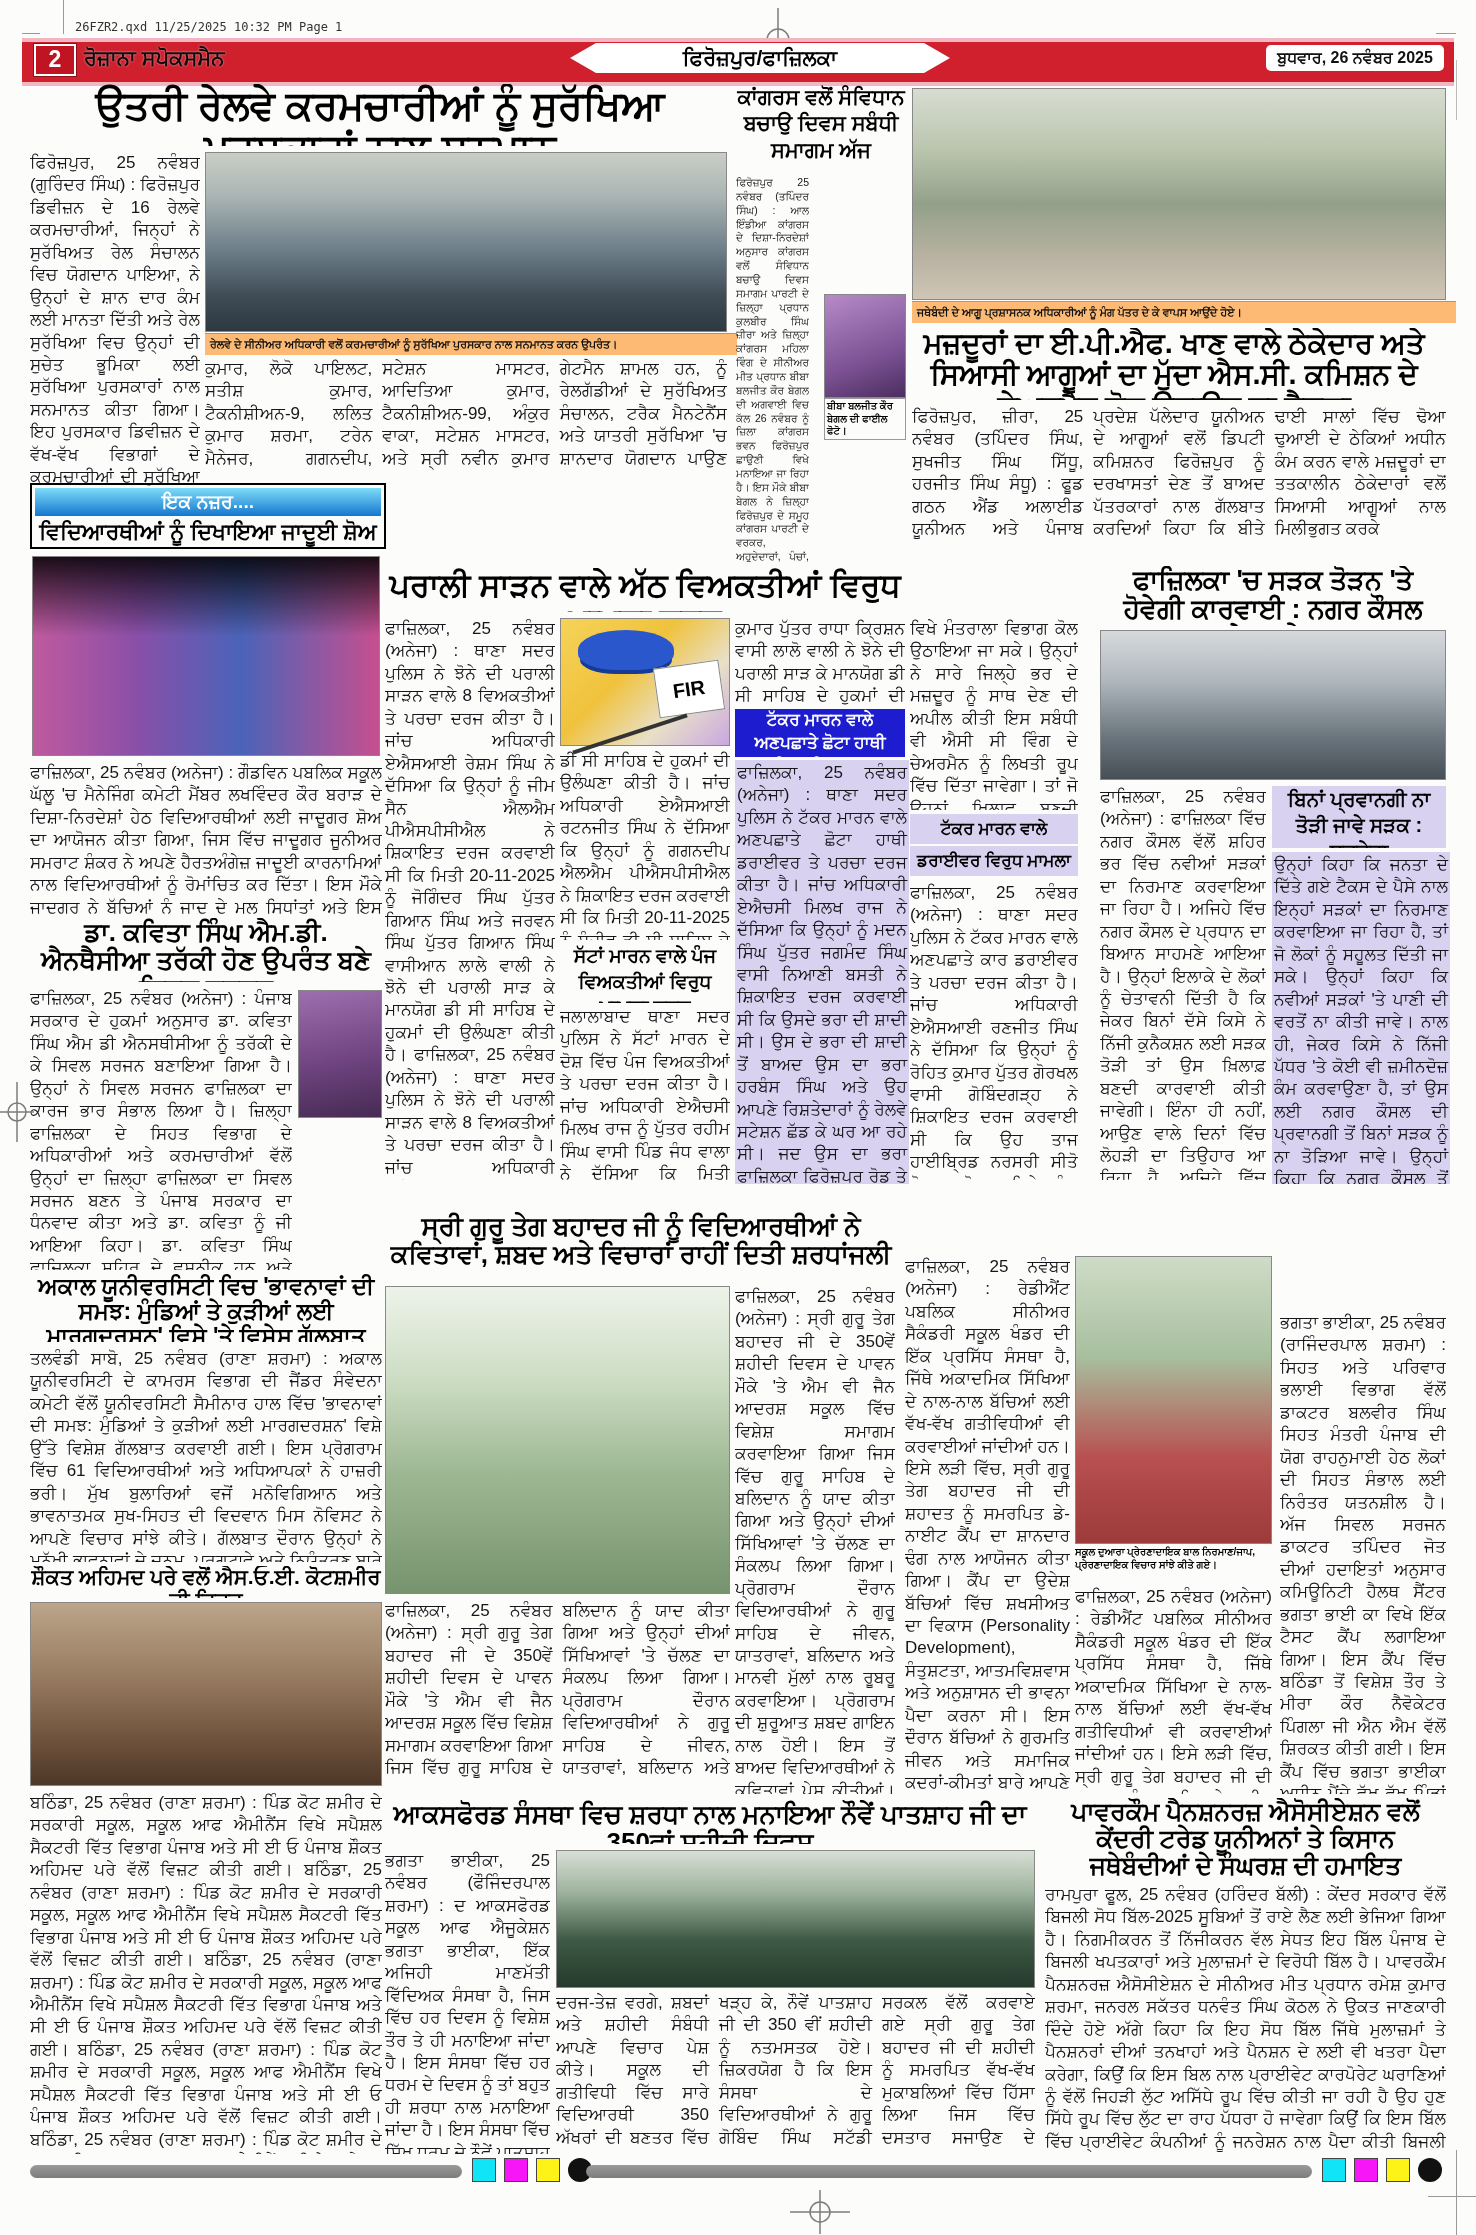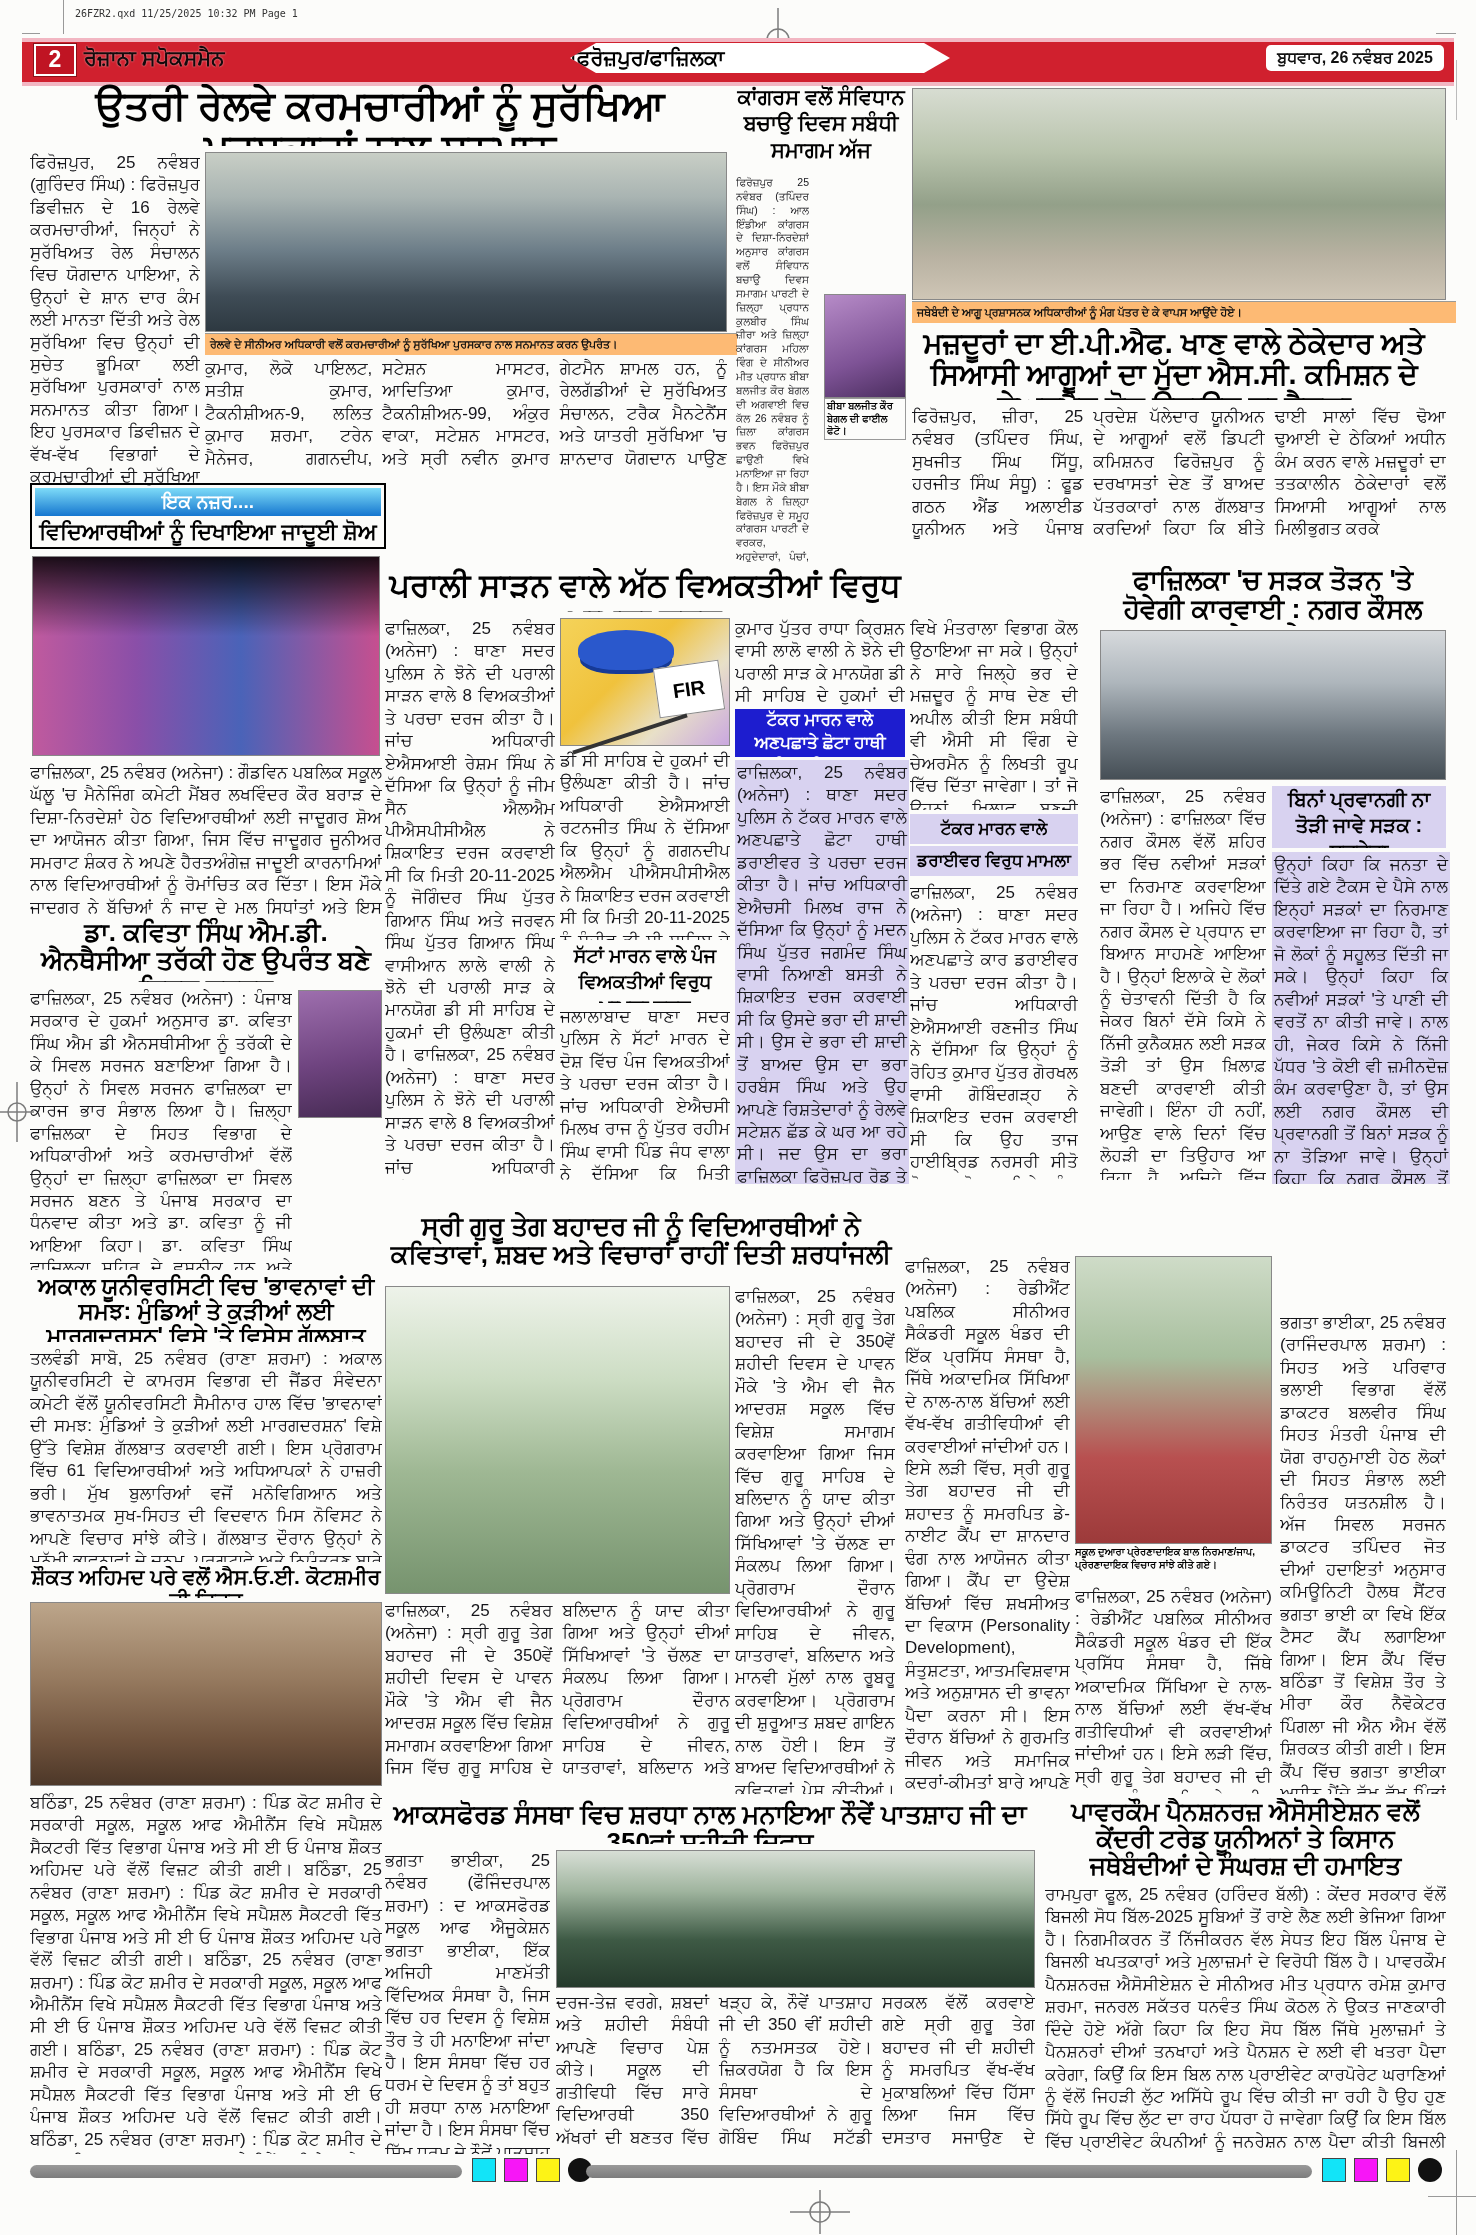--- a/index.html
+++ b/index.html
@@ -14,34 +14,34 @@
   .mono{font-family:"DejaVu Sans Mono","Liberation Mono",monospace;}
   .swatch{width:22px;height:22px;border:1px solid #444;display:inline-block;margin-right:8px;}
   .gbar{height:13px;background:linear-gradient(#9a9a9a,#7c7c7c);border-radius:8px;}
   .crossline{stroke:#7c7c7c;stroke-width:1.5;fill:none;}
 </style>
 </head>
 <body>
 
 <div class="page">
 
-  <div class="abs mono" style="left:75px;top:8px;font-size:10px;color:#333;">26FZR2.qxd  11/25/2025  10:32 PM  Page 1</div>
+  <div class="abs mono" style="left:75px;top:20px;font-size:12px;color:#333;">26FZR2.qxd  11/25/2025  10:32 PM  Page 1</div>
   <svg class="abs" style="left:748px;top:8px;" width="60" height="64">
       <line class="crossline" x1="30" y1="0" x2="30" y2="64"></line>
       <line class="crossline" x1="0" y1="32" x2="60" y2="32"></line>
       <circle class="crossline" cx="30" cy="32" r="11"></circle>
     </svg>
   <div class="abs" style="left:63px;top:0;width:1px;height:34px;background:#999;"></div>
   <div class="abs" style="left:22px;top:33px;width:18px;height:1px;background:#999;"></div>
   <div class="abs" style="left:1436px;top:33px;width:20px;height:1px;background:#999;"></div>
 
   <div class="abs" style="left:22px;top:38px;width:1432px;height:40px;background:#d0202e;border-top:4px solid #f2b6c2;border-bottom:4px solid #f2b6c2;">
     <div class="abs" style="left:12px;top:2px;width:38px;height:28px;background:#c01423;border:2px solid #fff;outline:1px solid #8d0f18;color:#fff;font-weight:900;font-size:23px;text-align:center;line-height:26px;">2</div>
     <div class="abs" style="left:62px;top:4px;font-size:21px;font-weight:900;color:#14090b;text-shadow:0 0 2px #ffffffaa;">ਰੋਜ਼ਾਨਾ ਸਪੋਕਸਮੈਨ</div>
-    <div class="abs" style="left:548px;top:1px;width:380px;height:30px;background:#fff;clip-path:polygon(26px 0,calc(100% - 26px) 0,100% 50%,calc(100% - 26px) 100%,26px 100%,0 50%);font-weight:900;font-size:21px;line-height:30px;color:#000;">ਫਿਰੋਜ਼ਪੁਰ/ਫਾਜ਼ਿਲਕਾ</div>
+    <div class="abs" style="left:548px;top:1px;width:380px;height:30px;background:#fff;clip-path:polygon(26px 0,calc(100% - 26px) 0,100% 50%,calc(100% - 26px) 100%,26px 100%,0 50%);text-align:center;font-weight:900;font-size:21px;line-height:30px;color:#000;">ਫਿਰੋਜ਼ਪੁਰ/ਫਾਜ਼ਿਲਕਾ</div>
     <div class="abs" style="left:1244px;top:3px;width:178px;height:26px;background:#fff;border-radius:5px;text-align:center;font-weight:700;font-size:16px;line-height:26px;color:#111;">ਬੁਧਵਾਰ, 26 ਨਵੰਬਰ 2025</div>
   </div>
 
   <div class="abs h" style="left:28px;top:84px;width:704px;height:62px;font-size:40px;">ਉਤਰੀ ਰੇਲਵੇ ਕਰਮਚਾਰੀਆਂ ਨੂੰ ਸੁਰੱਖਿਆ ਪੁਰਸਕਾਰਾਂ ਨਾਲ ਸਨਮਾਨ</div>
   <div class="abs b" style="left:30px;top:152px;width:170px;height:336px;">ਫਿਰੋਜ਼ਪੁਰ, 25 ਨਵੰਬਰ (ਗੁਰਿੰਦਰ ਸਿੰਘ) : ਫਿਰੋਜ਼ਪੁਰ ਡਿਵੀਜ਼ਨ ਦੇ 16 ਰੇਲਵੇ ਕਰਮਚਾਰੀਆਂ, ਜਿਨ੍ਹਾਂ ਨੇ ਸੁਰੱਖਿਅਤ ਰੇਲ ਸੰਚਾਲਨ ਵਿਚ ਯੋਗਦਾਨ ਪਾਇਆ, ਨੇ ਉਨ੍ਹਾਂ ਦੇ ਸ਼ਾਨ ਦਾਰ ਕੰਮ ਲਈ ਮਾਨਤਾ ਦਿੱਤੀ ਅਤੇ ਰੇਲ ਸੁਰੱਖਿਆ ਵਿਚ ਉਨ੍ਹਾਂ ਦੀ ਸੁਚੇਤ ਭੂਮਿਕਾ ਲਈ ਸੁਰੱਖਿਆ ਪੁਰਸਕਾਰਾਂ ਨਾਲ ਸਨਮਾਨਤ ਕੀਤਾ ਗਿਆ। ਇਹ ਪੁਰਸਕਾਰ ਡਿਵੀਜ਼ਨ ਦੇ ਵੱਖ-ਵੱਖ ਵਿਭਾਗਾਂ ਦੇ ਕਰਮਚਾਰੀਆਂ ਦੀ ਸੁਰੱਖਿਆ ਪ੍ਰਤੀ ਚੌਕਸੀ, ਸੁਚੇਤਤਾ ਤੇ ਸਮਰਪਣ ਨੂੰ ਦਰਸਾਉਂਦਾ ਹੈ। ਜਿਨ੍ਹਾਂ ਵਿਚ ਲਖਬੀਰ ਸਿੰਘ, ਟਰੈਕ ਮੈਨਟੇਨਰ-999, ਹਰਬੰਸ ਮੀਨਾ, ਟਰੇਨ ਮੈਨੇਜਰ, ਧਰਮ ਸਿੰਘ ਮੀਨਾ, ਟਰੇਨ ਮੈਨੇਜਰ, ਸ੍ਰੀ ਪਿੰਟੂ ਕੁਮਾਰ ਕਾਂਟੇਵਾਲਾ, ਰਮੇਸ਼ ਚੰਦਰ ਮੀਨਾ ਕਾਂਟੇਵਾਲਾ, ਸ੍ਰੀ ਕਰਨਵੀਰ ਸਿੰਘ, ਟੀਟੀਆਈ, ਅਭਿਜੀਤ ਕੁਮਾਰ, ਟੀਟੀਆਈ, ਰਮੇਸ਼ ਚੰਦ ਮੀਨਾ, ਟੈਕਨੀਸ਼ੀਅਨ-99, ਸ੍ਰੀ ਪਰਵੀਨ ਕੁਮਾਰ, ਸਟੇਸ਼ਨ ਮਾਸਟਰ, ਸੰਜੀਵ</div>
   <div class="abs ph" style="left:205px;top:152px;width:522px;height:180px;background:linear-gradient(180deg,#c9cfc6 0%,#a9b4b2 25%,#6c7d88 55%,#3f4c56 80%,#2d3840 100%);"></div>
   <div class="abs cap" style="left:205px;top:333px;width:522px;">ਰੇਲਵੇ ਦੇ ਸੀਨੀਅਰ ਅਧਿਕਾਰੀ ਵਲੋਂ ਕਰਮਚਾਰੀਆਂ ਨੂੰ ਸੁਰੱਖਿਆ ਪੁਰਸਕਾਰ ਨਾਲ ਸਨਮਾਨਤ ਕਰਨ ਉਪਰੰਤ।</div>
   <div class="abs b" style="left:205px;top:358px;width:522px;height:128px;column-count:3;column-gap:10px;">ਕੁਮਾਰ, ਲੋਕੋ ਪਾਇਲਟ, ਸਤੀਸ਼ ਕੁਮਾਰ, ਟੈਕਨੀਸ਼ੀਅਨ-9, ਲਲਿਤ ਕੁਮਾਰ ਸ਼ਰਮਾ, ਟਰੇਨ ਮੈਨੇਜਰ, ਗਗਨਦੀਪ, ਸਟੇਸ਼ਨ ਮਾਸਟਰ, ਆਦਿਤਿਆ ਕੁਮਾਰ, ਟੈਕਨੀਸ਼ੀਅਨ-99, ਅੰਕੁਰ ਵਾਕਾ, ਸਟੇਸ਼ਨ ਮਾਸਟਰ, ਅਤੇ ਸ੍ਰੀ ਨਵੀਨ ਕੁਮਾਰ ਗੇਟਮੈਨ ਸ਼ਾਮਲ ਹਨ, ਨੂੰ ਰੇਲਗੱਡੀਆਂ ਦੇ ਸੁਰੱਖਿਅਤ ਸੰਚਾਲਨ, ਟਰੈਕ ਮੈਨਟੇਨੈਂਸ ਅਤੇ ਯਾਤਰੀ ਸੁਰੱਖਿਆ 'ਚ ਸ਼ਾਨਦਾਰ ਯੋਗਦਾਨ ਪਾਉਣ ਲਈ ਸਨਮਾਨਤ ਕੀਤਾ ਗਿਆ। ਉਨ੍ਹਾਂ ਕਿਹਾ ਕਿ ਰੇਲਵੇ ਮੈਨੇਜਮੈਂਟ ਚਾਹੁੰਦਾ ਹੈ ਕਿ ਇਹ ਸਨਮਾਨ ਦੂਜੇ ਕਰਮਚਾਰੀਆਂ ਨੂੰ ਵੀ ਉਤਸ਼ਾਹਿਤ ਕਰਨ। ਡਿਵੀਜ਼ਨਲ ਰੇਲਵੇ ਮੈਨੇਜਰ ਨੇ ਡਿਉਟੀ ਸਮੇਂ ਪੂਰੀ ਤਨਦੇਹੀ ਨਾਲ ਕੰਮ ਕਰਨ ਲਈ ਪ੍ਰੇਰਿਤ ਕਰਦੇ ਹੋਏ ਫਿਰੋਜ਼ਪੁਰ ਮੰਡਲ ਦੇ ਸਮੂਹ ਕਰਮਚਾਰੀਆਂ ਨੂੰ ਵਧਾਈ ਦਿੱਤੀ। ਇਸ ਮੌਕੇ ਡਿਵੀਜ਼ਨਲ ਰੇਲਵੇ ਮੈਨੇਜਰ ਨਿਤਿਨ ਅਤੇ ਅਧਿਕਾਰੀ ਮੌਜੂਦ ਸਨ।</div>
 
   <div class="abs h" style="left:736px;top:84px;width:170px;height:86px;font-size:21px;line-height:1.25;">ਕਾਂਗਰਸ ਵਲੋਂ ਸੰਵਿਧਾਨ ਬਚਾਉ ਦਿਵਸ ਸਬੰਧੀ ਸਮਾਗਮ ਅੱਜ</div>

